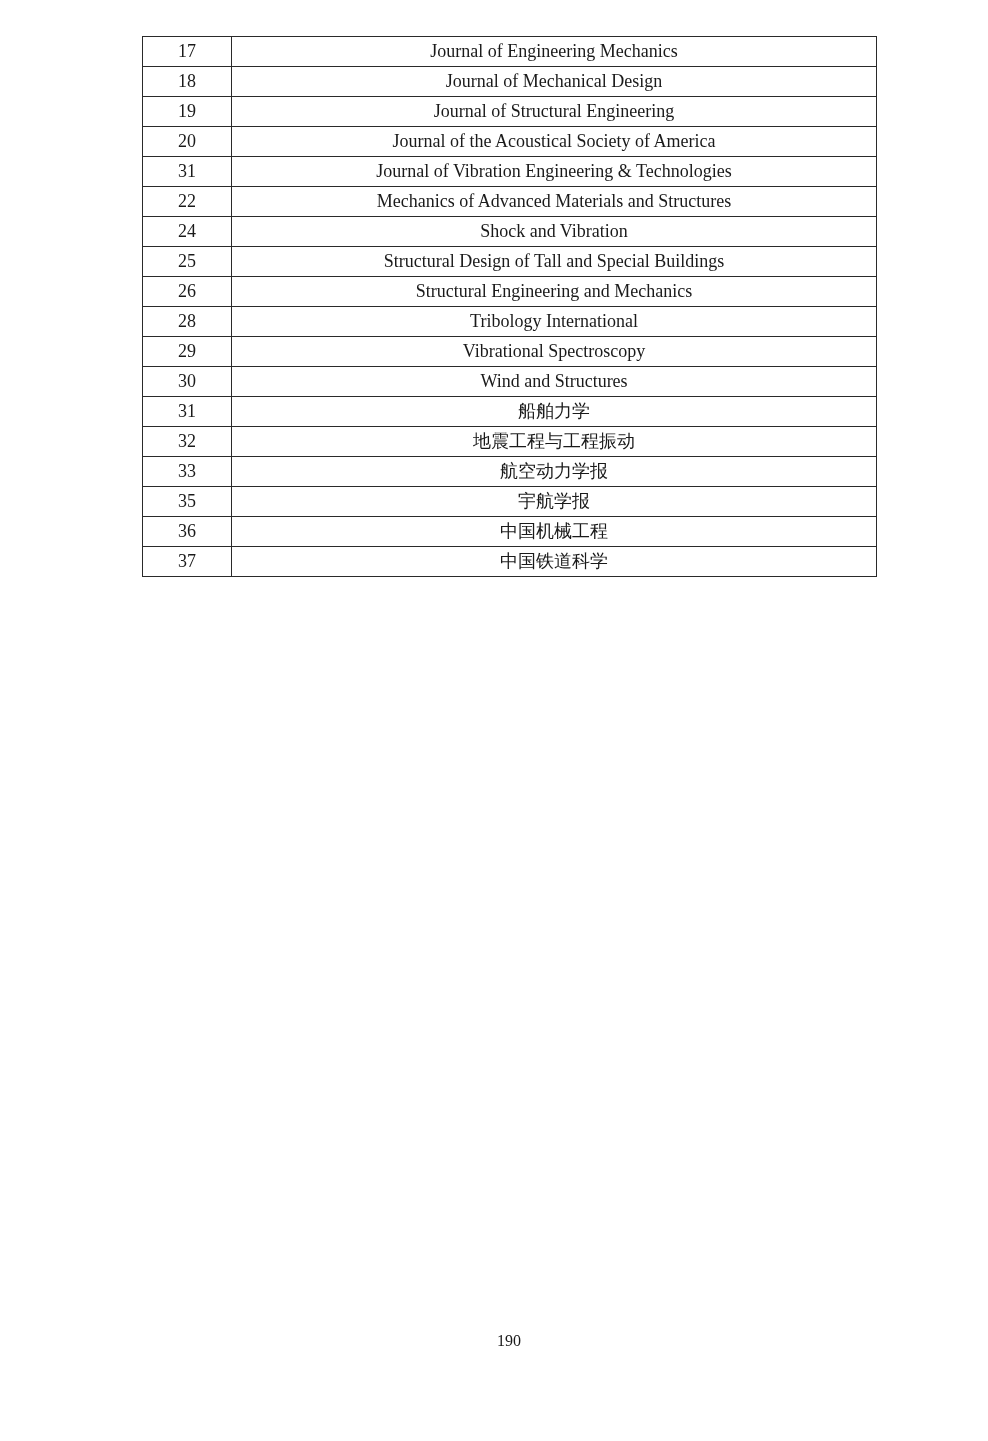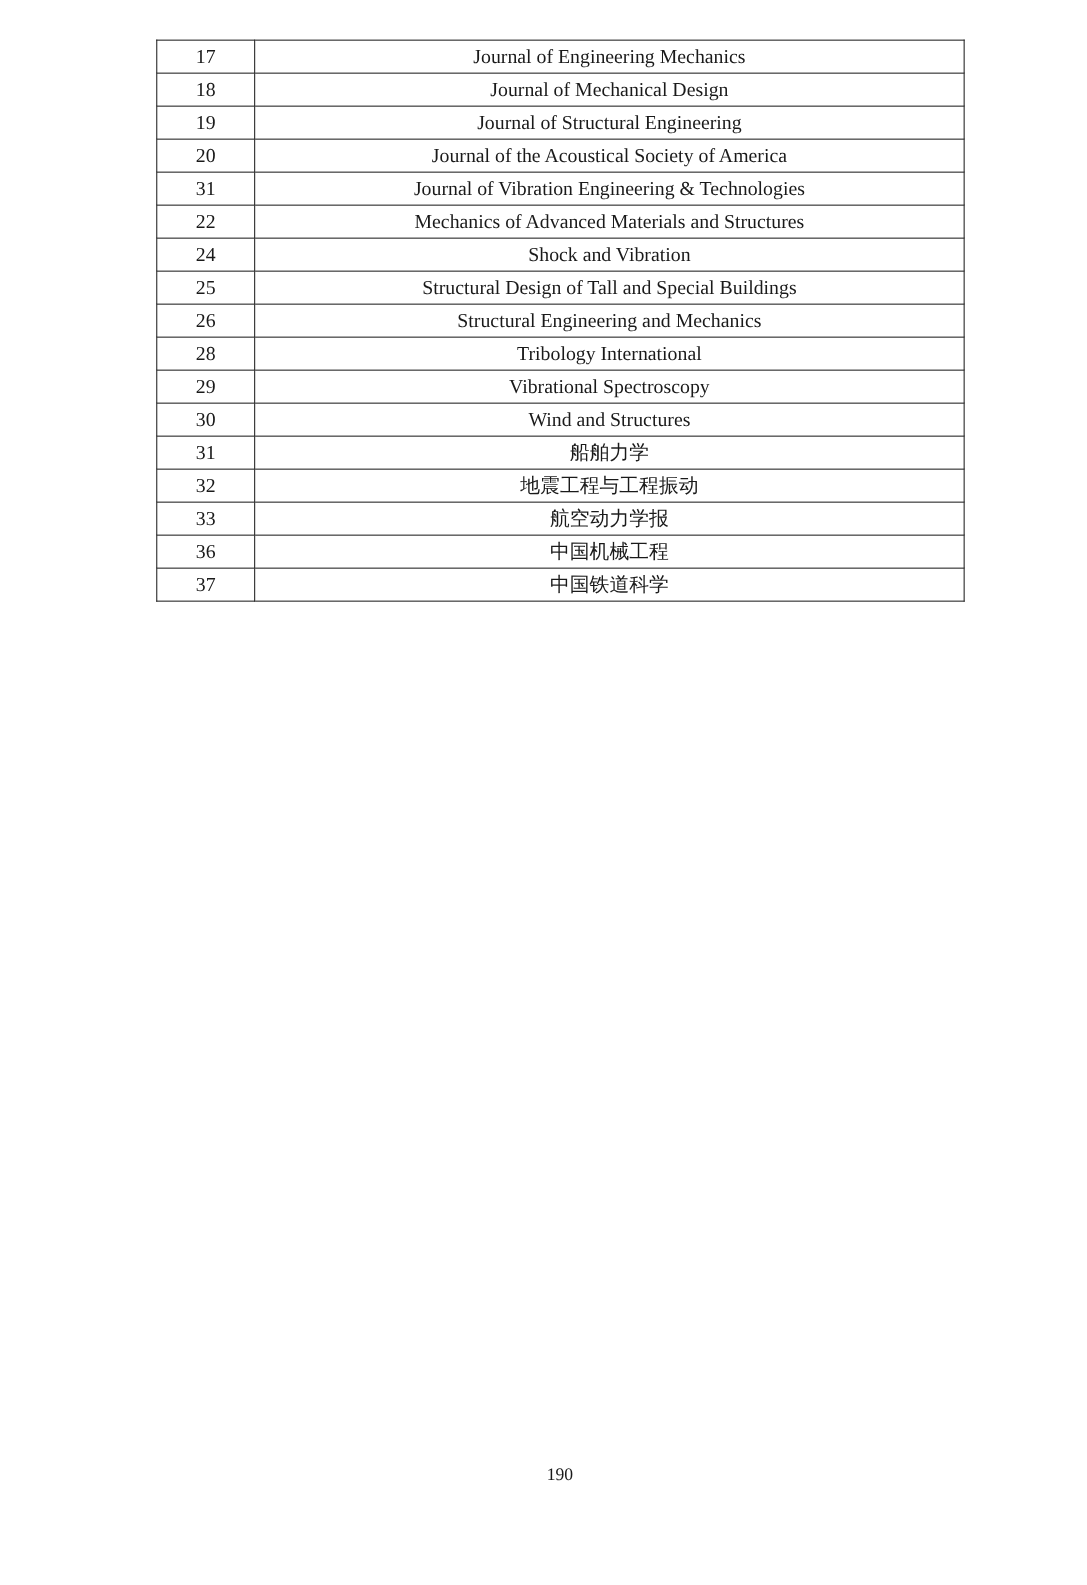--- a/index.html
+++ b/index.html
@@ -80,20 +80,24 @@
     </tr>
     <tr>
       <td class="num">32</td>
       <td class="name">地震工程与工程振动</td>
     </tr>
     <tr>
       <td class="num">33</td>
       <td class="name">航空动力学报</td>
     </tr>
     <tr>
+      <td class="num">35</td>
+      <td class="name">宇航学报</td>
+    </tr>
+    <tr>
       <td class="num">36</td>
       <td class="name">中国机械工程</td>
     </tr>
     <tr>
       <td class="num">37</td>
       <td class="name">中国铁道科学</td>
     </tr>
   </tbody>
 </table>
 

